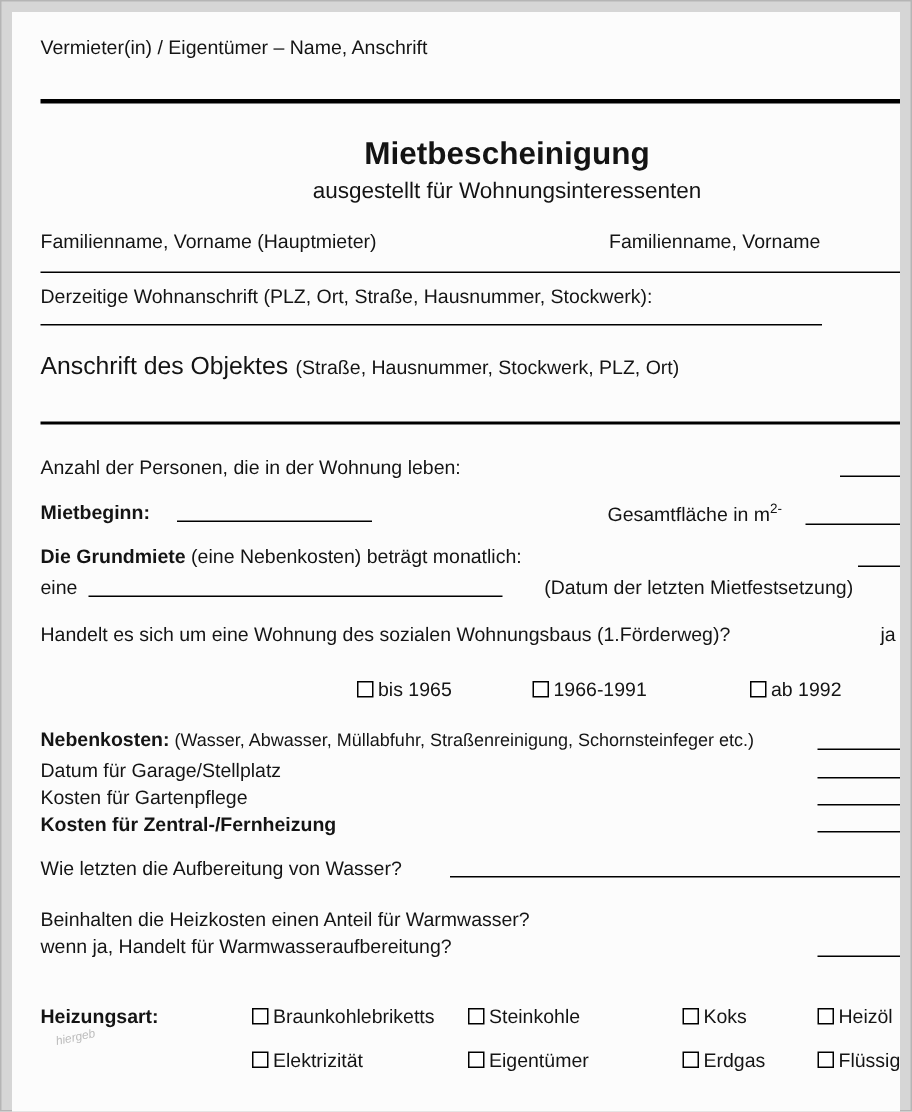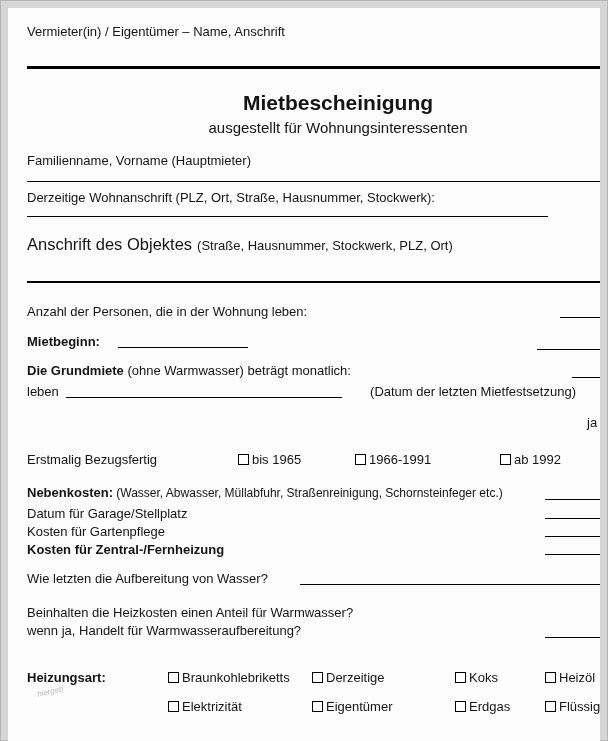--- a/index.html
+++ b/index.html
@@ -40,20 +40,21 @@
     <div class="row" style="top:16px">
       <span>Vermieter(in) / Eigentümer – Name, Anschrift</span>
     </div>
     <div class="rule" style="top:58px;height:3px"></div>
 
     <div class="row center title" style="top:82px">Mietbescheinigung</div>
     <div class="row center subtitle" style="top:111px">ausgestellt für Wohnungsinteressenten</div>
 
     <div class="row" style="top:145px">
       <span>Familienname, Vorname (Hauptmieter)</span>
+      <span class="at" style="left:379px">Familienname, Vorname</span>
     </div>
     <div class="hline" style="top:173px;left:0;width:622px"></div>
 
     <div class="row" style="top:182px">
       <span>Derzeitige Wohnanschrift (PLZ, Ort, Straße, Hausnummer, Stockwerk):</span>
     </div>
     <div class="hline" style="top:208px;left:0;width:521px"></div>
 
     <div class="row" style="top:227px">
       <span class="big">Anschrift des Objektes</span><span style="margin-left:5px">(Straße, Hausnummer, Stockwerk, PLZ, Ort)</span>
@@ -61,40 +62,41 @@
     <div class="rule" style="top:273px;height:2px"></div>
 
     <div class="row" style="top:296px">
       <span>Anzahl der Personen, die in der Wohnung leben:</span>
     </div>
     <div class="hline" style="top:309px;left:533px;width:89px"></div>
 
     <div class="row" style="top:326px">
       <span class="b">Mietbeginn:</span>
       <span class="fill" style="width:130px;margin-left:14px"></span>
+      <span class="at" style="left:378px"><span>Gesamtfläche in m</span><sup>2-</sup></span>
     </div>
     <div class="hline" style="top:341px;left:510px;width:112px"></div>
 
     <div class="row" style="top:355px">
-      <span class="b">Die Grundmiete</span><span> (ohne Warmwasser) beträgt monatlich:</span>
+      <span class="b">Die Grundmiete</span><span> (eine Nebenkosten) beträgt monatlich:</span>
     </div>
     <div class="hline" style="top:369px;left:545px;width:77px"></div>
 
     <div class="row" style="top:376px">
-      <span>leben</span>
+      <span>eine</span>
       <span class="fill" style="width:276px;margin-left:4px"></span>
       <span style="margin-left:24px">(Datum der letzten Mietfestsetzung)</span>
     </div>
 
     <div class="row" style="top:407px">
+      <span>Handelt es sich um eine Wohnung des sozialen Wohnungsbaus (1.Förderweg)?</span>
       <span class="at" style="left:560px">ja</span>
     </div>
 
     <div class="row" style="top:444px">
-      <span>Erstmalig Bezugsfertig</span>
       <span class="at" style="left:211px"><span class="cb"></span><span>bis 1965</span></span>
       <span class="at" style="left:328px"><span class="cb"></span><span>1966-1991</span></span>
       <span class="at" style="left:473px"><span class="cb"></span><span>ab 1992</span></span>
     </div>
 
     <div class="row" style="top:477px">
       <span class="b">Nebenkosten:</span><span class="small"> (Wasser, Abwasser, Müllabfuhr, Straßenreinigung, Schornsteinfeger etc.)</span>
     </div>
     <div class="hline" style="top:491px;left:518px;width:104px"></div>
 
@@ -122,21 +124,21 @@
       <span>Beinhalten die Heizkosten einen Anteil für Warmwasser?</span>
     </div>
     <div class="row" style="top:615px">
       <span>wenn ja, Handelt für Warmwasseraufbereitung?</span>
     </div>
     <div class="hline" style="top:629px;left:518px;width:104px"></div>
 
     <div class="row" style="top:662px">
       <span class="b">Heizungsart:</span>
       <span class="at" style="left:141px"><span class="cb"></span><span>Braunkohlebriketts</span></span>
-      <span class="at" style="left:285px"><span class="cb"></span><span>Derzeitige</span></span>
+      <span class="at" style="left:285px"><span class="cb"></span><span>Steinkohle</span></span>
       <span class="at" style="left:428px"><span class="cb"></span><span>Koks</span></span>
       <span class="at" style="left:518px"><span class="cb"></span><span>Heizöl</span></span>
     </div>
     <div class="row" style="top:691px">
       <span class="at" style="left:141px"><span class="cb"></span><span>Elektrizität</span></span>
       <span class="at" style="left:285px"><span class="cb"></span><span>Eigentümer</span></span>
       <span class="at" style="left:428px"><span class="cb"></span><span>Erdgas</span></span>
       <span class="at" style="left:518px"><span class="cb"></span><span>Flüssiggas</span></span>
     </div>
 

